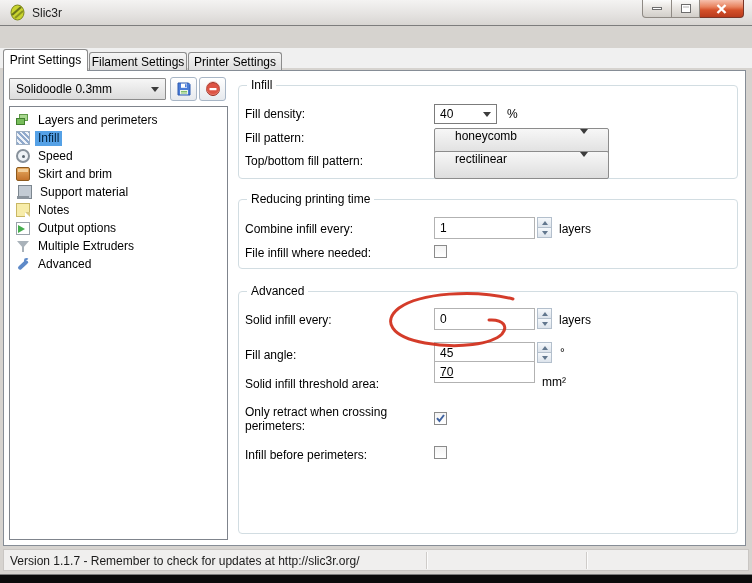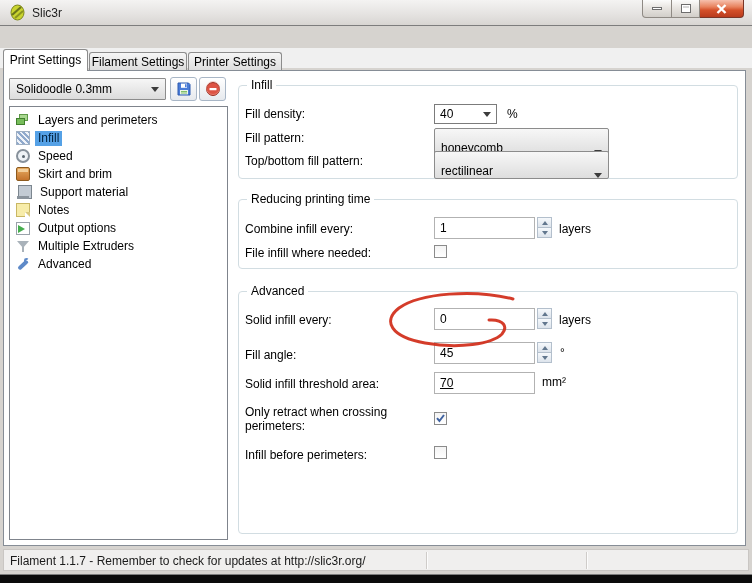--- a/index.html
+++ b/index.html
@@ -71,21 +71,21 @@
     border-left:6px solid transparent;border-right:6px solid transparent;border-top:7px solid #a9b2ba}
   .ic-funnel::after{content:"";position:absolute;left:6px;top:8px;width:2px;height:5px;background:#a9b2ba}
   .ic-wrench::before{content:"";position:absolute;left:1px;top:6px;width:12px;height:4px;background:#5e8ac8;border-radius:2px;transform:rotate(-42deg)}
   .ic-wrench::after{content:"";position:absolute;left:8px;top:1px;width:5px;height:5px;border:2px solid #5e8ac8;border-radius:50%;box-sizing:border-box;border-right-color:transparent}
   
   .group{position:absolute;border:1px solid #d2dde2;border-radius:4px;box-sizing:border-box}
   .group-title{position:absolute;top:-8px;left:8px;background:#fff;padding:0 4px;line-height:14px}
   .lbl{position:absolute;line-height:14px}
   .unit{position:absolute;line-height:14px}
   .dropdown{position:absolute;height:28px;box-sizing:border-box;border:1px solid #8c8c8c;border-radius:2px;
-    background:linear-gradient(#f7f7f7,#dedede);display:flex;align-items:flex-end;padding:0 6px;cursor:pointer}
+    background:linear-gradient(#f7f7f7,#dedede);display:flex;align-items:flex-start;padding:0 20px;cursor:pointer}
   .dd-text{flex:1;white-space:nowrap;overflow:hidden}
   .dd-arrow{width:0;height:0;border-left:4px solid transparent;border-right:4px solid transparent;border-top:5px solid #3c3c3c;margin-left:4px}
   .combo-edit{position:absolute;height:20px;box-sizing:border-box;border:1px solid #7b7b7b;background:#fff;
     display:flex;align-items:center;padding:0 5px;cursor:text}
   .txt{position:absolute;height:22px;box-sizing:border-box;border:1px solid #b2b2b2;background:#fff;
     padding:0 5px;font-family:"Liberation Sans",sans-serif;font-size:12px;color:#000}
   .spin{position:absolute;width:15px;height:22px}
   .spin-btn{box-sizing:border-box;width:15px;height:11px;border:1px solid #b3bfcc;
     background:linear-gradient(#f6f9fc,#dde4ec);display:flex;align-items:center;justify-content:center;cursor:pointer}
   .spin-btn.dn{margin-top:-1px}
@@ -262,36 +262,36 @@
         <div class="spin-btn">
             <i class="tri-up"></i>
           </div>
         <div class="spin-btn dn">
             <i class="tri-dn"></i>
           </div>
       </div>
       <div class="unit" style="left:556px;top:275px">°</div>
 
       <div class="lbl" style="left:241px;top:306px">Solid infill threshold area:</div>
-      <input class="txt" style="left: 430px; top: 301px; width: 101px; text-decoration: underline;" readonly="" value="70">
+      <input class="txt" style="left: 430px; top: 290px; width: 101px; text-decoration: underline;" readonly="" value="70">
       <div class="unit" style="left:538px;top:304px">mm²</div>
 
       <div class="lbl" style="left:241px;top:334px;width:185px">Only retract when crossing perimeters:</div>
       <div class="checkbox" style="left:430px;top:341px">
         <svg width="11" height="11" viewBox="0 0 11 11">
           <path d="M2 5.2 L4.4 8 L9 2" fill="none" stroke="#3f62a0" stroke-width="2"></path>
         </svg>
       </div>
 
       <div class="lbl" style="left:241px;top:377px">Infill before perimeters:</div>
       <div class="checkbox" style="left:430px;top:375px"></div>
     </div>
 
     <div class="statusbar">
-      <span class="status-text">Filament 1.1.7 - Remember to check for updates at http://slic3r.org/</span>
+      <span class="status-text">Version 1.1.7 - Remember to check for updates at http://slic3r.org/</span>
       <span class="status-sep" style="left:422px"></span>
       <span class="status-sep" style="left:582px"></span>
     </div>
   </div>
 
   <div class="black-strip"></div>
 
   <svg class="annotation" viewBox="0 0 752 583">
     <path d="M 513 299 C 474 289, 420 293, 399 308 C 382 321, 391 337, 425 343 C 459 349, 492 344, 502 334 C 508 327, 504 319, 489 320" fill="none" stroke="#d02b18" stroke-width="3" stroke-linecap="round" opacity="0.92"></path>
   </svg>

